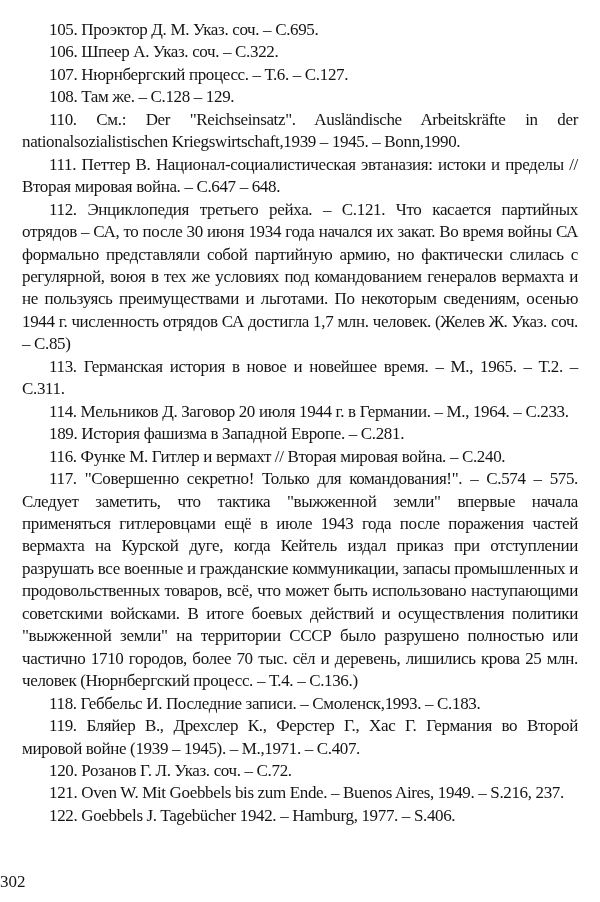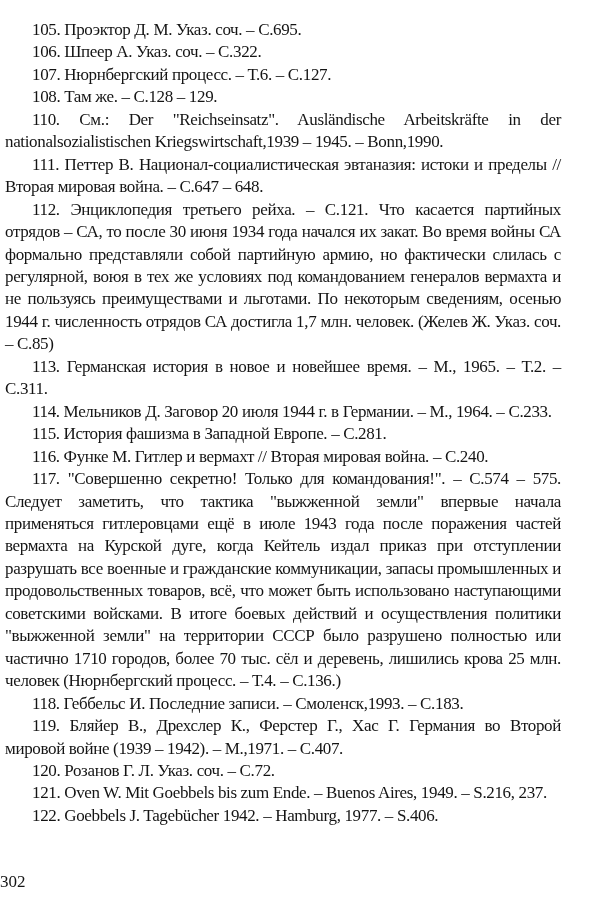--- a/index.html
+++ b/index.html
@@ -1,19 +1,19 @@
 <!DOCTYPE html>
 <html><head>
 <meta charset="utf-8">
 <style>
   html, body { margin: 0; padding: 0; background: #ffffff; }
   body { width: 600px; height: 902px; position: relative; overflow: hidden; }
   .page {
     position: absolute;
-    left: 5px;
+    left: 22px;
     top: 19px;
     width: 556px;
     font-family: "Liberation Serif", serif;
     font-size: 17px;
     line-height: 22.45px;
     color: #141414;
     text-align: justify;
     letter-spacing: -0.35px;
   }
   .note {
@@ -38,23 +38,23 @@
 <div class="page">
   <p class="note last-left">105. Проэктор Д. М. Указ. соч. – С.695.</p>
   <p class="note last-left">106. Шпеер А. Указ. соч. – С.322.</p>
   <p class="note last-left">107. Нюрнбергский процесс. – Т.6. – С.127.</p>
   <p class="note last-left">108. Там же. – С.128 – 129.</p>
   <p class="note last-left">110. См.: Der "Reichseinsatz". Ausländische Arbeitskräfte in der nationalsozialistischen Kriegswirtschaft,1939 – 1945. – Bonn,1990.</p>
   <p class="note last-left">111. Петтер В. Национал-социалистическая эвтаназия: истоки и пределы // Вторая мировая война. – С.647 – 648.</p>
   <p class="note last-left">112. Энциклопедия третьего рейха. – С.121. Что касается партийных отрядов – СА, то после 30 июня 1934 года начался их закат. Во время войны СА формально представляли собой партийную армию, но фактически слилась с регулярной, воюя в тех же условиях под командованием генералов вермахта и не пользуясь преимуществами и льготами. По некоторым сведениям, осенью 1944 г. численность отрядов СА достигла 1,7 млн. человек. (Желев Ж. Указ. соч. – С.85)</p>
   <p class="note last-left">113. Германская история в новое и новейшее время. – М., 1965. – Т.2. – С.311.</p>
   <p class="note last-left">114. Мельников Д. Заговор 20 июля 1944 г. в Германии. – М., 1964. – С.233.</p>
-  <p class="note last-left">115. История фашизма в Западной Европе. – С.281.</p>
+  <p class="note last-left">189. История фашизма в Западной Европе. – С.281.</p>
   <p class="note last-left">116. Функе М. Гитлер и вермахт // Вторая мировая война. – С.240.</p>
   <p class="note last-left">117. "Совершенно секретно! Только для командования!". – С.574 – 575. Следует заметить, что тактика "выжженной земли" впервые начала применяться гитлеровцами ещё в июле 1943 года после поражения частей вермахта на Курской дуге, когда Кейтель издал приказ при отступлении разрушать все военные и гражданские коммуникации, запасы промышленных и продовольственных товаров, всё, что может быть использовано наступающими советскими войсками. В итоге боевых действий и осуществления политики "выжженной земли" на территории СССР было разрушено полностью или частично 1710 городов, более 70 тыс. сёл и деревень, лишились крова 25 млн. человек (Нюрнбергский процесс. – Т.4. – С.136.)</p>
   <p class="note last-left">118. Геббельс И. Последние записи. – Смоленск,1993. – С.183.</p>
-  <p class="note last-left">119. Бляйер В., Дрехслер К., Ферстер Г., Хас Г. Германия во Второй мировой войне (1939 – 1942). – М.,1971. – С.407.</p>
+  <p class="note last-left">119. Бляйер В., Дрехслер К., Ферстер Г., Хас Г. Германия во Второй мировой войне (1939 – 1945). – М.,1971. – С.407.</p>
   <p class="note last-left">120. Розанов Г. Л. Указ. соч. – С.72.</p>
   <p class="note last-left">121. Oven W. Mit Goebbels bis zum Ende. – Buenos Aires, 1949. – S.216, 237.</p>
   <p class="note last-left">122. Goebbels J. Tagebücher 1942. – Hamburg, 1977. – S.406.</p>
 </div>
 
 <div class="page-number">302</div>
 
 </body></html>

